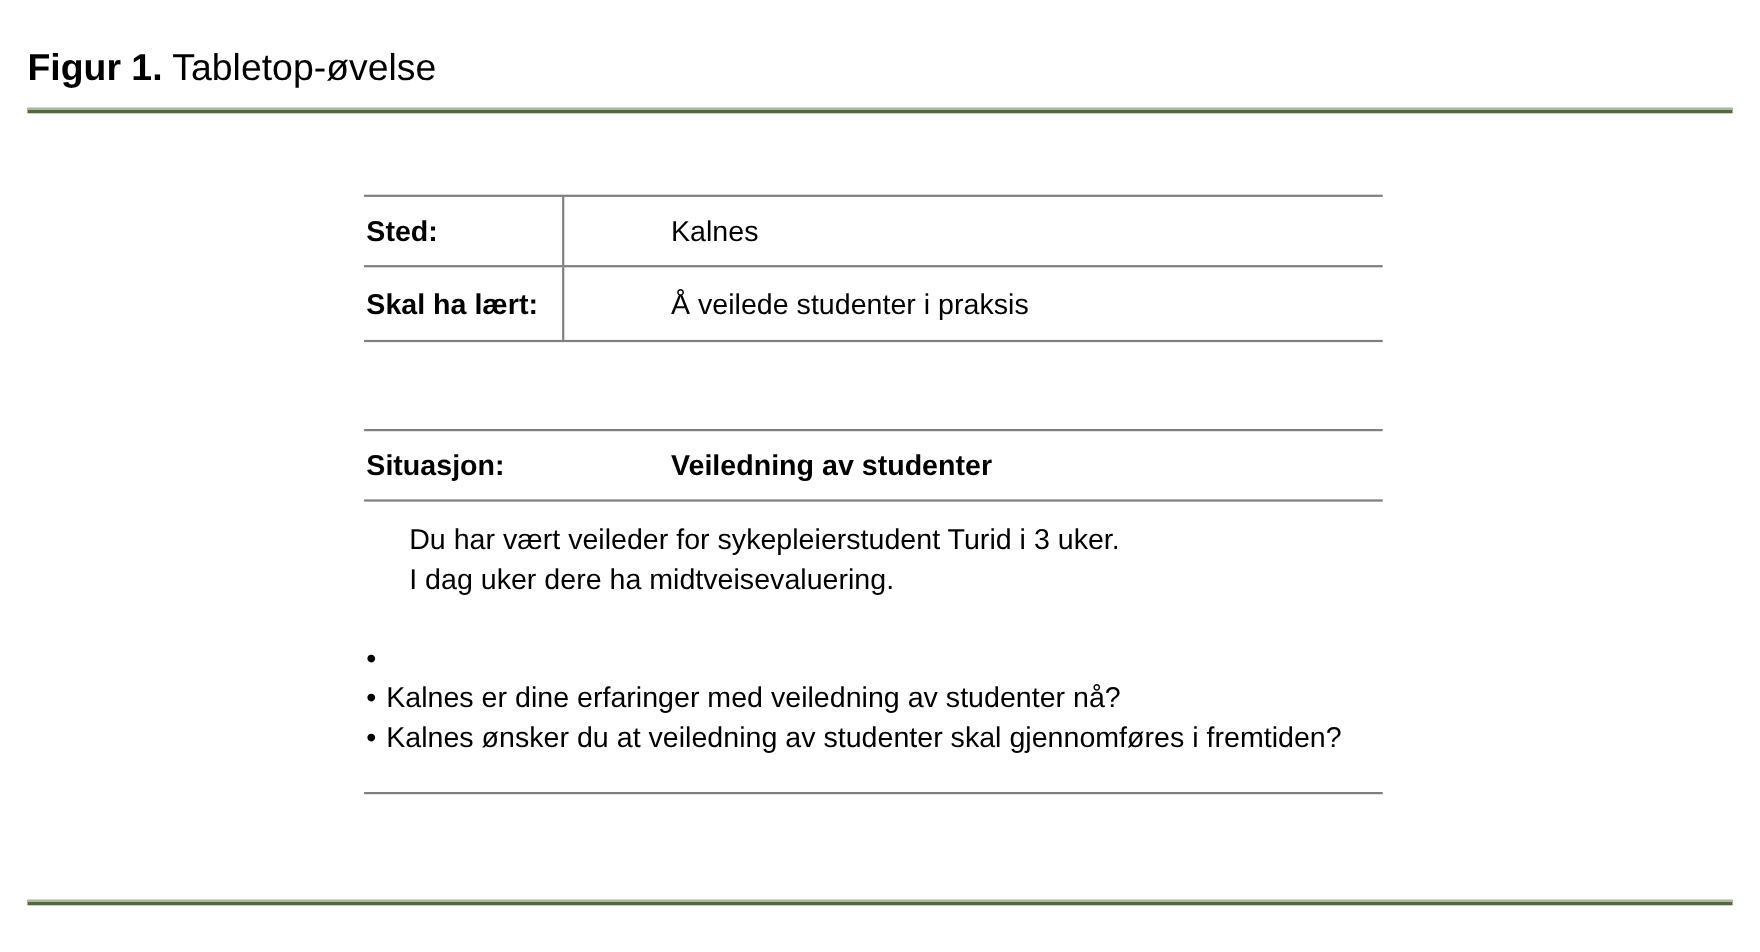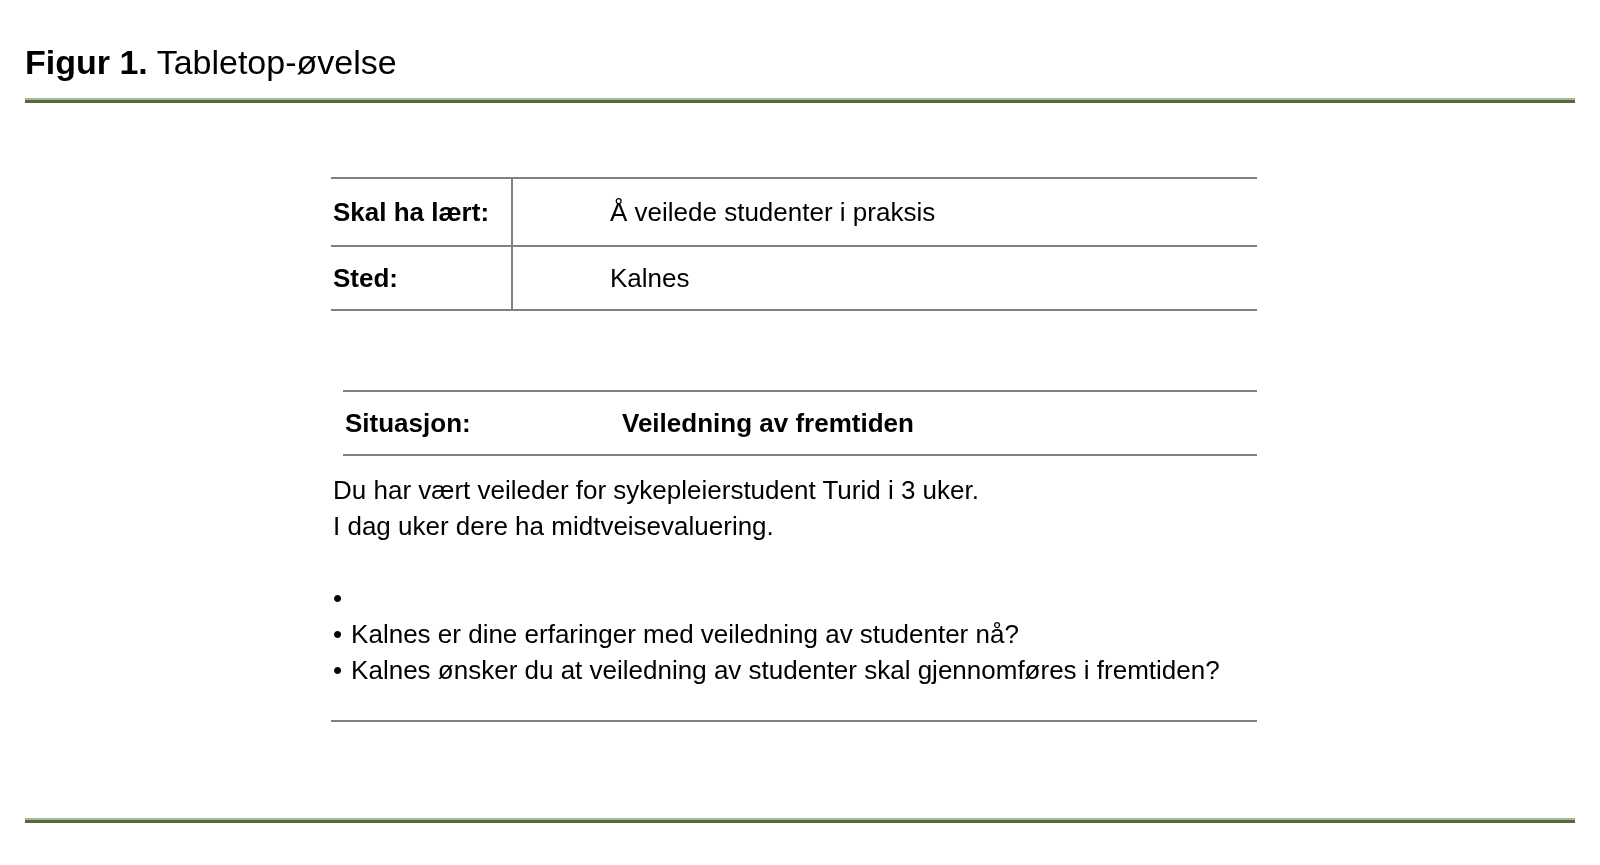--- a/index.html
+++ b/index.html
@@ -74,33 +74,33 @@
 
   .section-spacer{height:79px;}
 
   .situation-row{
     border-top:2px solid var(--line-gray);
     border-bottom:2px solid var(--line-gray);
     height:66px;
     display:flex;
     align-items:center;
     font-weight:bold;
-    margin-left:12px;
   }
   .situation-row .label-cell{
     width:279px;
     padding-left:2px;
   }
 
   .body-block{
     padding-top:16px;
   }
   .body-block .line{
     line-height:36px;
     padding-left:2px;
+    margin-left:39px;
   }
   .body-block .blank-line{height:36px;}
   .bullet-line{
     display:flex;
     line-height:36px;
     padding-left:2px;
   }
   .bullet-line .bullet{
     margin-right:9px;
   }
@@ -119,35 +119,35 @@
   <div class="figure-title">
     <span class="bold">Figur 1.</span>
     <span>Tabletop-øvelse</span>
   </div>
 
   <div class="hrule top"></div>
 
   <div class="figure-table">
 
     <div class="info-section">
+      <div class="info-row r1">
+        <div class="label-cell">Sted:</div>
+        <div class="value-cell">Kalnes</div>
+      </div>
       <div class="info-row r2">
         <div class="label-cell">Skal ha lært:</div>
         <div class="value-cell">Å veilede studenter i praksis</div>
-      </div>
-      <div class="info-row r1">
-        <div class="label-cell">Sted:</div>
-        <div class="value-cell">Kalnes</div>
       </div>
     </div>
 
     <div class="section-spacer"></div>
 
     <div class="situation-row">
       <div class="label-cell">Situasjon:</div>
-      <div class="value-cell">Veiledning av fremtiden</div>
+      <div class="value-cell">Veiledning av studenter</div>
     </div>
 
     <div class="body-block">
       <div class="line">Du har vært veileder for sykepleierstudent Turid i 3 uker.</div>
       <div class="line">I dag uker dere ha midtveisevaluering.</div>
       <div class="blank-line"></div>
       <div class="bullet-line">
         <span class="bullet">•</span>
       </div>
       <div class="bullet-line">

